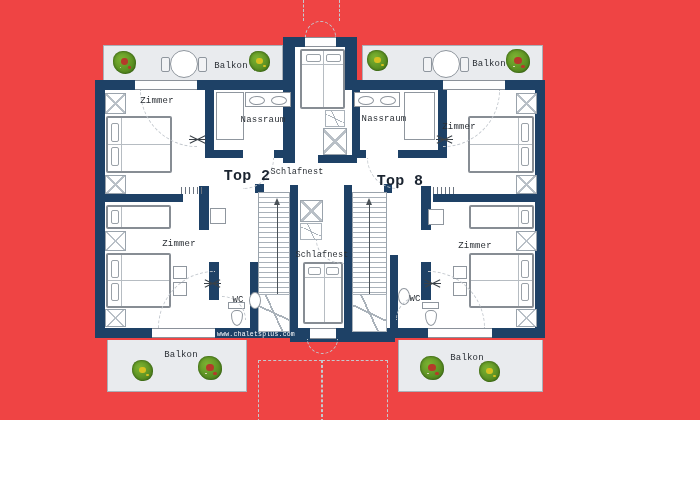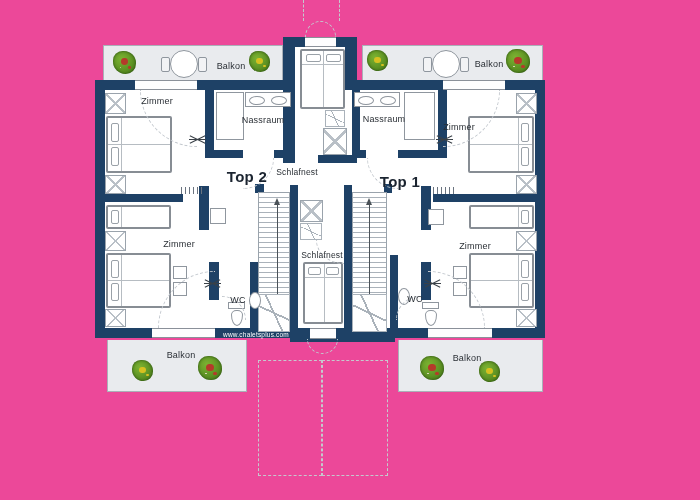--- a/index.html
+++ b/index.html
@@ -1,17 +1,17 @@
 <!DOCTYPE html>
 <html style="--wall: #1e4166; --outdoor-floor: #e9ebee; --room-floor: #ffffff; --plant-green: #55891f; --flower-red: #b53a2a; --flower-yellow: #d6c020; --text: #2a2f35; --url-text: #ffffff;"><head>
 <meta charset="utf-8">
 <style>
   html,body{margin:0;padding:0;background:#fff;}
-  #canvas{position:relative;width:700px;height:500px;background:#ec4899;overflow:hidden;
-          font-family:Liberation Sans, sans-serif;}
+  #canvas{position:relative;width:700px;height:420px;background:#ef4444;overflow:hidden;
+          font-family:Liberation Mono, monospace;}
   .wall{position:absolute;background:var(--wall);box-sizing:border-box;}
   .floor-in{position:absolute;background:var(--room-floor);box-sizing:border-box;}
   .balcony{position:absolute;background:var(--outdoor-floor);border:1px solid #aab0b8;border-bottom:none;box-sizing:border-box;}
   .balcony--b{border:1px solid #aab0b8;border-top:none;}
   .win{position:absolute;background:#fdfdfe;border-top:1px solid #8a9099;border-bottom:1px solid #8a9099;box-sizing:border-box;}
   .hatch{position:absolute;background-color:#fff;border:1px solid #9aa3ac;box-sizing:border-box;
     background-image:linear-gradient(45deg,transparent 46%,#b9c0c7 46%,#b9c0c7 54%,transparent 54%),
                      linear-gradient(-45deg,transparent 46%,#b9c0c7 46%,#b9c0c7 54%,transparent 54%);}
   .stair{position:absolute;border:1px solid #9aa3ac;box-sizing:border-box;
     background:repeating-linear-gradient(to bottom,#fff 0,#fff 4px,#aab2ba 4px,#aab2ba 5px);}
@@ -289,15 +289,15 @@
   <span class="lbl" style="left:459px;top:127px;">Zimmer</span>
   <span class="lbl" style="left:179px;top:244px;">Zimmer</span>
   <span class="lbl" style="left:475px;top:246px;">Zimmer</span>
   <span class="lbl" style="left:263px;top:120px;">Nassraum</span>
   <span class="lbl" style="left:384px;top:119px;">Nassraum</span>
   <span class="lbl" style="font-size:8.5px;left:297px;top:172px;">Schlafnest</span>
   <span class="lbl" style="font-size:8.5px;left:322px;top:255px;">Schlafnest</span>
   <span class="lbl" style="left:238px;top:300px;">WC</span>
   <span class="lbl" style="left:415px;top:299px;">WC</span>
   <span class="lbl lbl--big" style="left:247px;top:176px;">Top 2</span>
-  <span class="lbl lbl--big" style="left:400px;top:181px;">Top 1</span>
+  <span class="lbl lbl--big" style="left:400px;top:181px;">Top 8</span>
 
 </div>
 
 </body></html>

